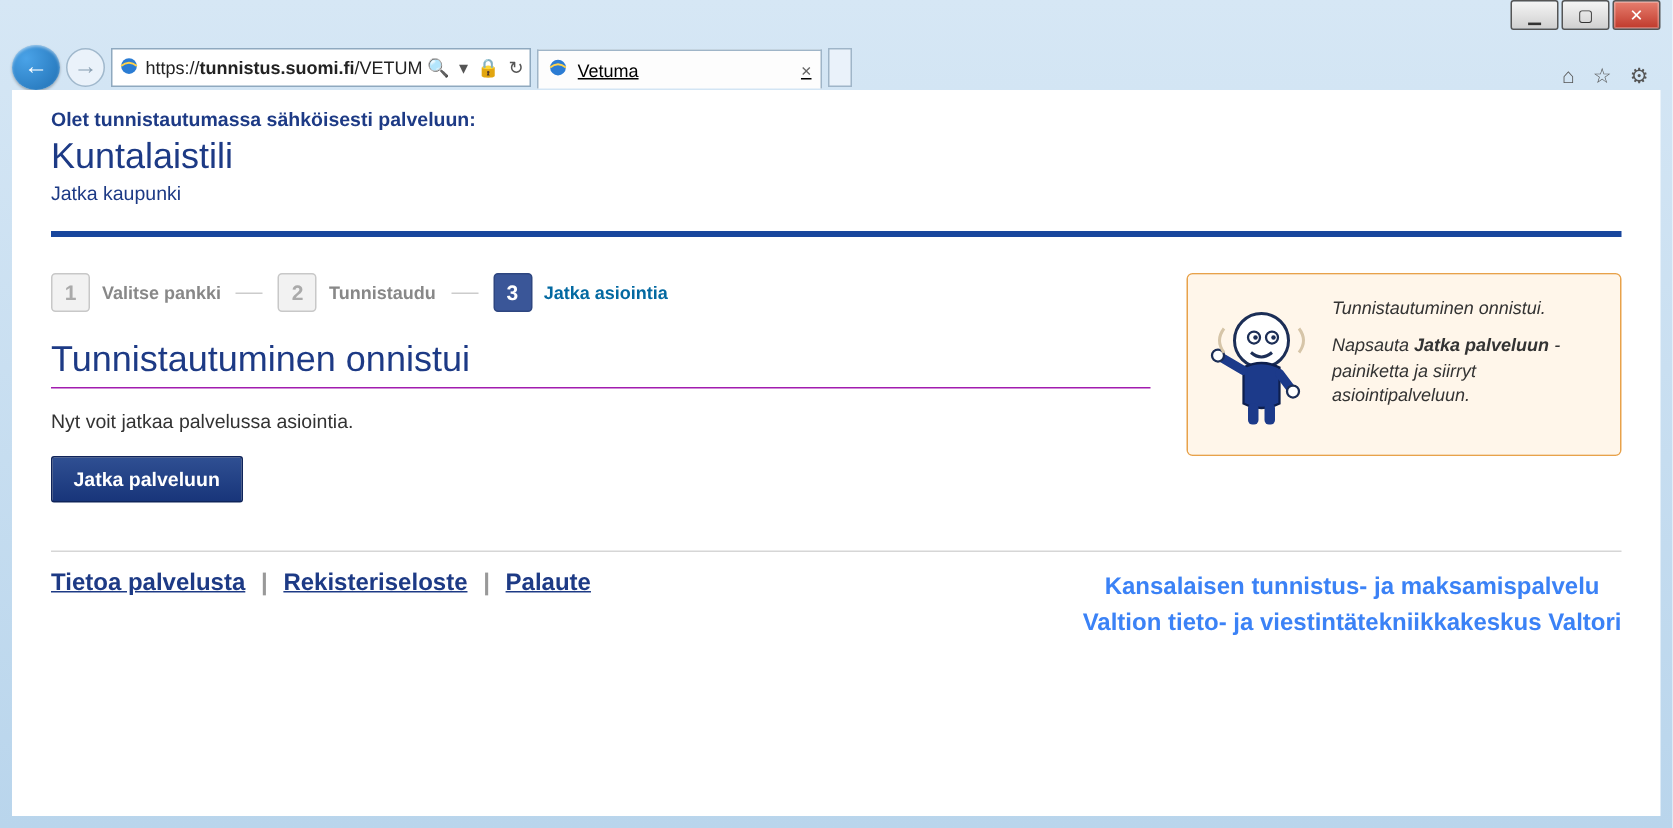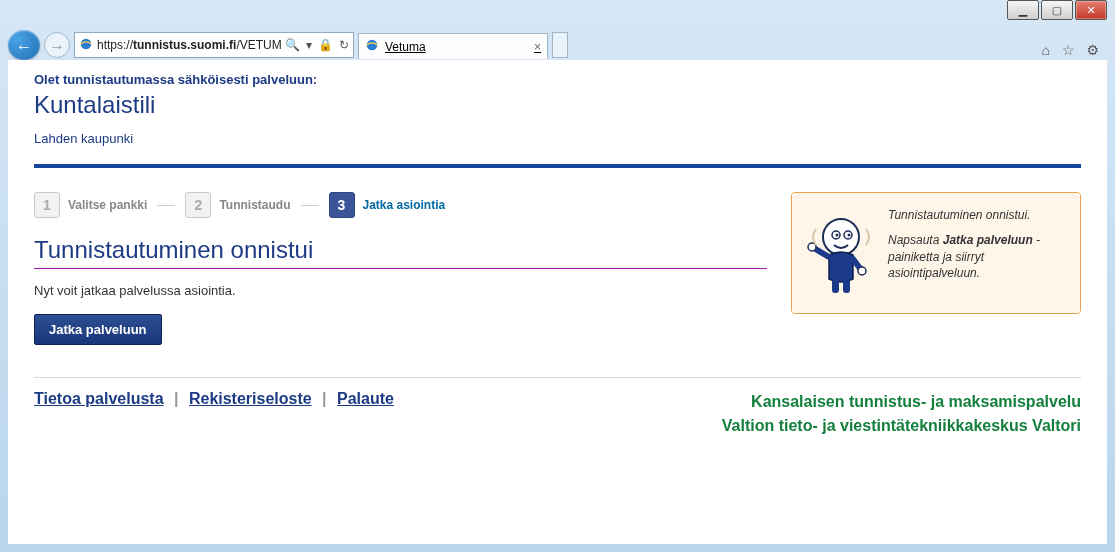--- a/index.html
+++ b/index.html
@@ -125,21 +125,21 @@
     top: 60px;
     left: 8px;
     right: 8px;
     bottom: 8px;
     background: #fff;
     padding: 12px 26px 0 26px;
     overflow: auto;
   }
 
   .intro-text { color: #1d3a85; font-weight: 700; font-size: 13px; margin-bottom: 4px; }
-  .service-name { color: #1d3a85; font-size: 24px; font-weight: 400; margin-bottom: 12px; }
+  .service-name { color: #1d3a85; font-size: 24px; font-weight: 400; margin-bottom: 2px; }
   .org-name { color: #1d3a85; font-size: 13px; margin-bottom: 18px; }
 
   .blue-rule { border: none; border-top: 4px solid #18469d; margin-bottom: 24px; }
 
   .main-cols { display: flex; gap: 24px; align-items: flex-start; }
   .left-col { flex: 1; min-width: 0; }
 
   .steps { display: flex; align-items: center; gap: 10px; margin-bottom: 18px; }
   .step { display: flex; align-items: center; gap: 8px; }
   .step-num {
@@ -209,21 +209,21 @@
     margin-top: 32px;
     padding-top: 12px;
     display: flex;
     justify-content: space-between;
     align-items: flex-start;
     font-size: 16px;
     font-weight: bold;
   }
   .footer-links a { color: #1d3a85; text-decoration: underline; }
   .footer-links .sep { color: #999; margin: 0 6px; text-decoration: none; }
-  .footer-right { text-align: right; color: #15803d; line-height: 1.5; }
+  .footer-right { text-align: center; color: #3b82f6; line-height: 1.5; }
 
   .ie-logo {
     display: inline-block;
   }
 </style>
 </head>
 <body>
 
 <div class="window-controls">
   <div class="win-btn">
@@ -279,21 +279,21 @@
     <span>⌂</span>
     <span>☆</span>
     <span>⚙</span>
   </div>
 </div>
 
 <div class="viewport">
 
   <div class="intro-text">Olet tunnistautumassa sähköisesti palveluun:</div>
   <div class="service-name">Kuntalaistili</div>
-  <div class="org-name">Lahden kaupunki</div>
+  <div class="org-name">Jatka kaupunki</div>
 
   <hr class="blue-rule">
 
   <div class="main-cols">
     <div class="left-col">
 
       <div class="steps">
         <div class="step">
           <div class="step-num">1</div>
           <div class="step-label">Valitse pankki</div>

